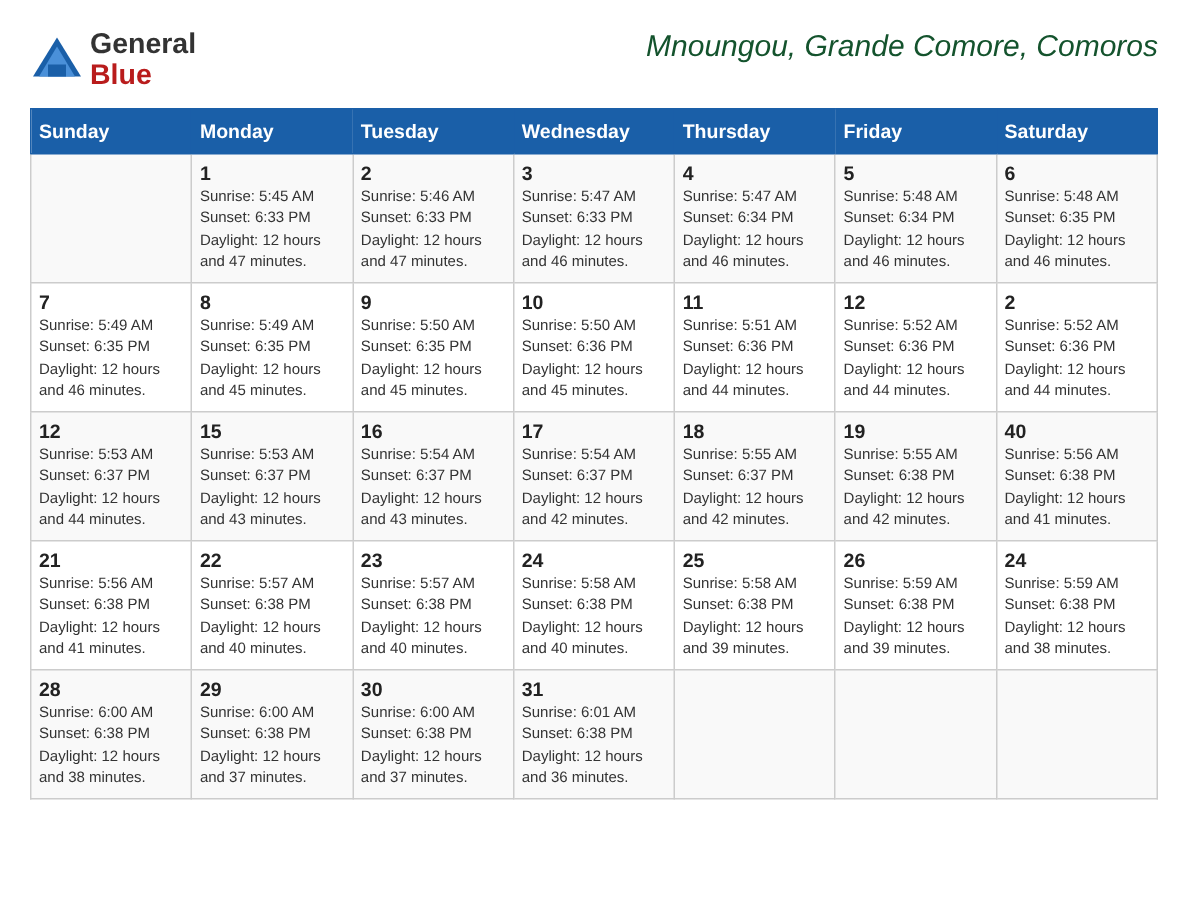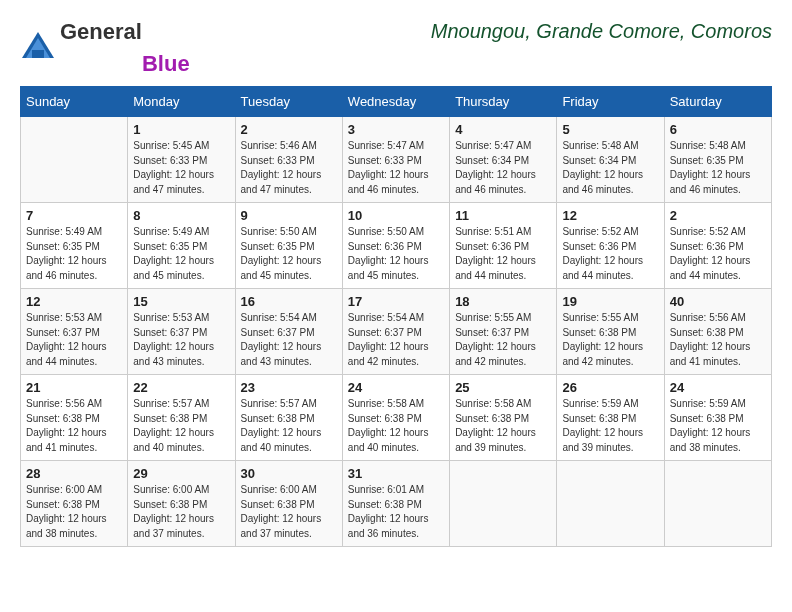--- a/index.html
+++ b/index.html
@@ -15,27 +15,27 @@
       justify-content: space-between;
       align-items: flex-start;
       margin-bottom: 10px;
     }
     .logo {
       display: flex;
       align-items: center;
     }
     .logo-text {
       display: flex;
-      flex-direction: row;
-      font-weight: bold;
-      font-size: 22px;
+      flex-direction: column;
+      font-weight: bold;
+      font-size: 19px;
       line-height: 1.1;
     }
     .logo-general { color: #333; }
-    .logo-blue { color: #a21caf; margin-top: 32px; }
+    .logo-blue { color: #b91c1c; }
     .logo-icon {
       width: 36px;
       height: 36px;
       margin-right: 4px;
     }
     .title-block {
       text-align: right;
     }
     .month-title {
       font-size: 36px;
@@ -51,21 +51,21 @@
       width: 100%;
       border-collapse: collapse;
       font-size: 11px;
     }
     thead tr th {
       background-color: #1a5fa8;
       color: #fff;
       padding: 7px 5px;
       text-align: left;
       font-size: 13px;
-      font-weight: normal;
+      font-weight: bold;
       border: 1px solid #1a5fa8;
     }
     tbody tr td {
       border: 1px solid #ccc;
       padding: 5px 5px;
       vertical-align: top;
       width: calc(100% / 7);
     }
     tbody tr:nth-child(odd) td {
       background-color: #f9f9f9;

